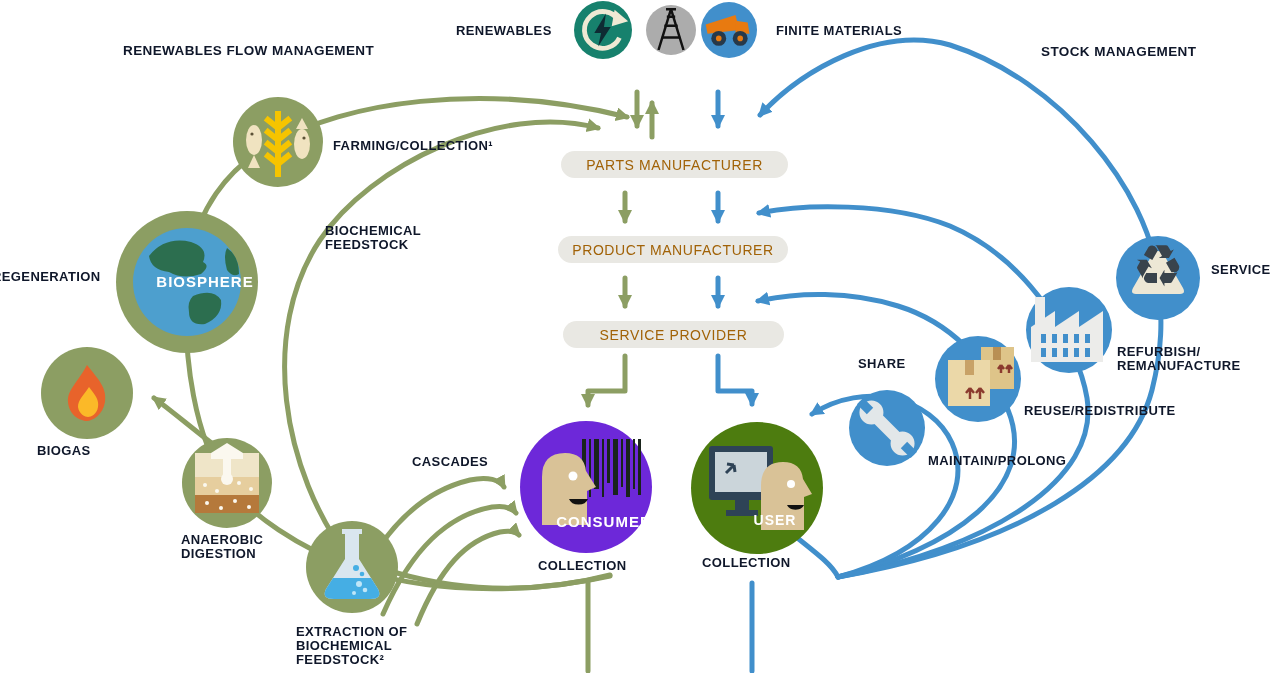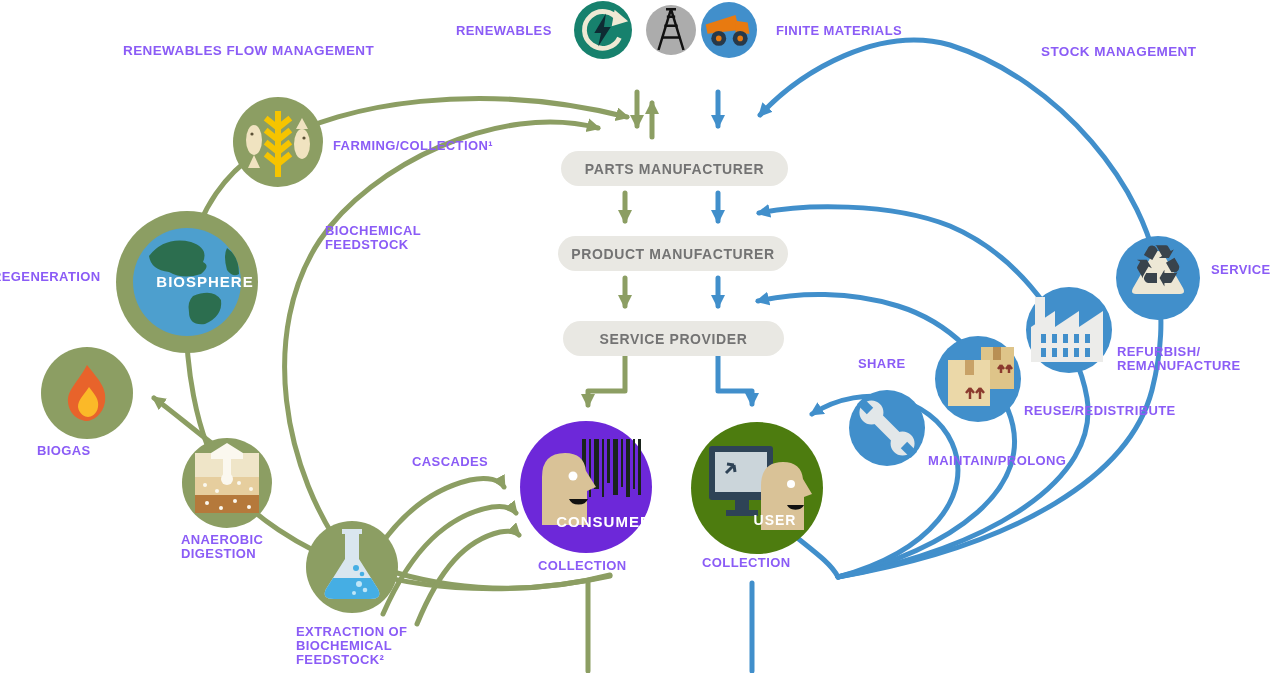--- a/index.html
+++ b/index.html
@@ -1,23 +1,23 @@
 <!DOCTYPE html>
 <html><head>
 <meta charset="utf-8">
 <style>
   html,body{margin:0;padding:0;background:#fff;}
   .stage{position:relative;width:1280px;height:673px;background:#ffffff;overflow:hidden;
          font-family:"Liberation Sans",sans-serif;}
   svg.arcs{position:absolute;left:0;top:0;width:1280px;height:673px;}
-  .lbl{position:absolute;font-weight:700;font-size:13px;line-height:1.08;color:#8b5cf6;
+  .lbl{position:absolute;font-weight:700;font-size:13px;line-height:1.08;color:#0f172a;
        letter-spacing:.4px;white-space:pre-line;}
   .lbl.center{text-align:left;}
-  .pill{position:absolute;height:35px;border-radius:18px;background:#e9e8e3;color:#737373;
-        font-weight:700;font-size:14px;letter-spacing:.6px;display:flex;align-items:center;
+  .pill{position:absolute;height:27px;border-radius:18px;background:#e9e8e3;color:#a16207;
+        font-weight:400;font-size:14px;letter-spacing:.6px;display:flex;align-items:center;
         justify-content:center;}
   .circle{position:absolute;border-radius:50%;}
   .circle>svg{position:absolute;left:0;top:0;width:100%;height:100%;}
   .circle-label{position:absolute;left:0;right:0;text-align:center;color:#fff;font-weight:700;
         letter-spacing:1px;padding-left:36px;}
 </style>
 </head>
 <body>
 
 <div class="stage">

